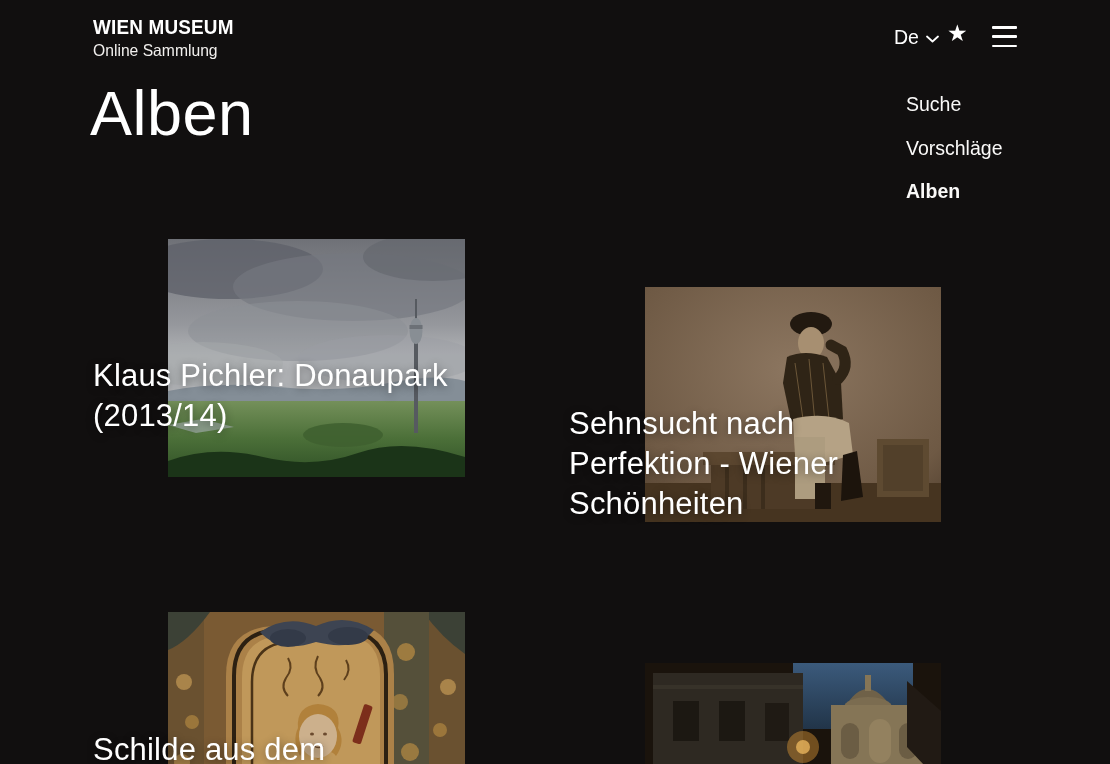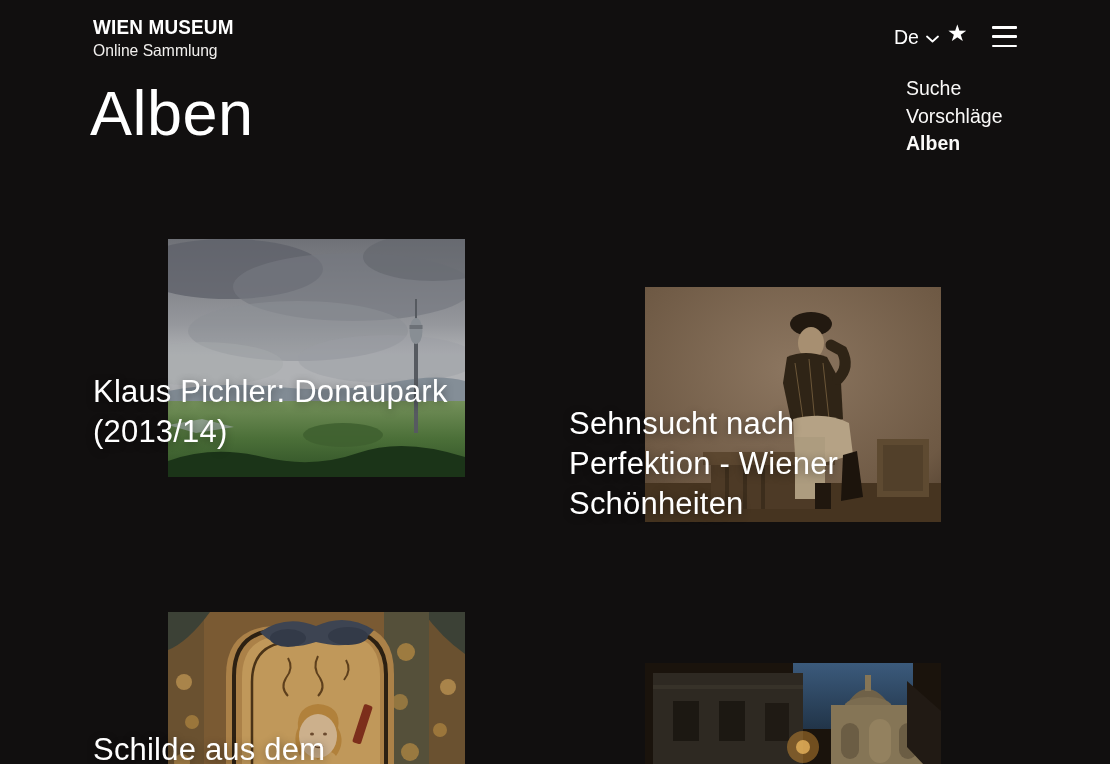--- a/index.html
+++ b/index.html
@@ -55,20 +55,21 @@
     display: flex; flex-direction: column; justify-content: space-between;
   }
   .menu-btn .bar { width: 25px; height: 2.5px; background: #fff; border-radius: 1px; }
 
   
   .site-nav { position: absolute; left: 906px; top: 75px; }
   .site-nav a {
     display: block; color: #faf9f8; text-decoration: none;
     font-size: 19.5px; line-height: 27.5px; font-weight: 400; cursor: pointer;
     white-space: nowrap;
+    margin-top: 16px;
   }
   .site-nav a.active { font-weight: 700; }
 
   
   .page-title {
     position: absolute; left: 90px; top: 82px;
     font-size: 63px; font-weight: 400; letter-spacing: 0.5px;
     color: #fff; line-height: 1;
   }
 
@@ -77,21 +78,21 @@
   .card-img { position: absolute; overflow: hidden; }
   .card-img svg { display: block; width: 100%; height: 100%; }
   .card-title {
     position: absolute; z-index: 2;
     font-size: 31px; line-height: 40px; font-weight: 400; letter-spacing: 0.2px;
     color: #fff; text-shadow: 0 2px 8px rgba(0,0,0,0.45);
   }
 
   .card-1 { left: 93px;  top: 239px; width: 375px; height: 238px; }
   .card-1 .card-img   { left: 75px; top: 0; width: 297px; height: 238px; }
-  .card-1 .card-title { left: 0; top: 117px; width: 362px; margin-top: 16px; }
+  .card-1 .card-title { left: 0; top: 117px; width: 362px; }
 
   .card-2 { left: 569px; top: 287px; width: 375px; height: 281px; }
   .card-2 .card-img   { left: 76px; top: 0; width: 296px; height: 235px; }
   .card-2 .card-title { left: 0; top: 117px; width: 342px; }
 
   .card-3 { left: 93px;  top: 612px; width: 375px; height: 238px; }
   .card-3 .card-img   { left: 75px; top: 0; width: 297px; height: 238px; }
   .card-3 .card-title { left: 0; top: 118px; width: 362px; }
 
   .card-4 { left: 645px; top: 663px; width: 296px; height: 235px; }

